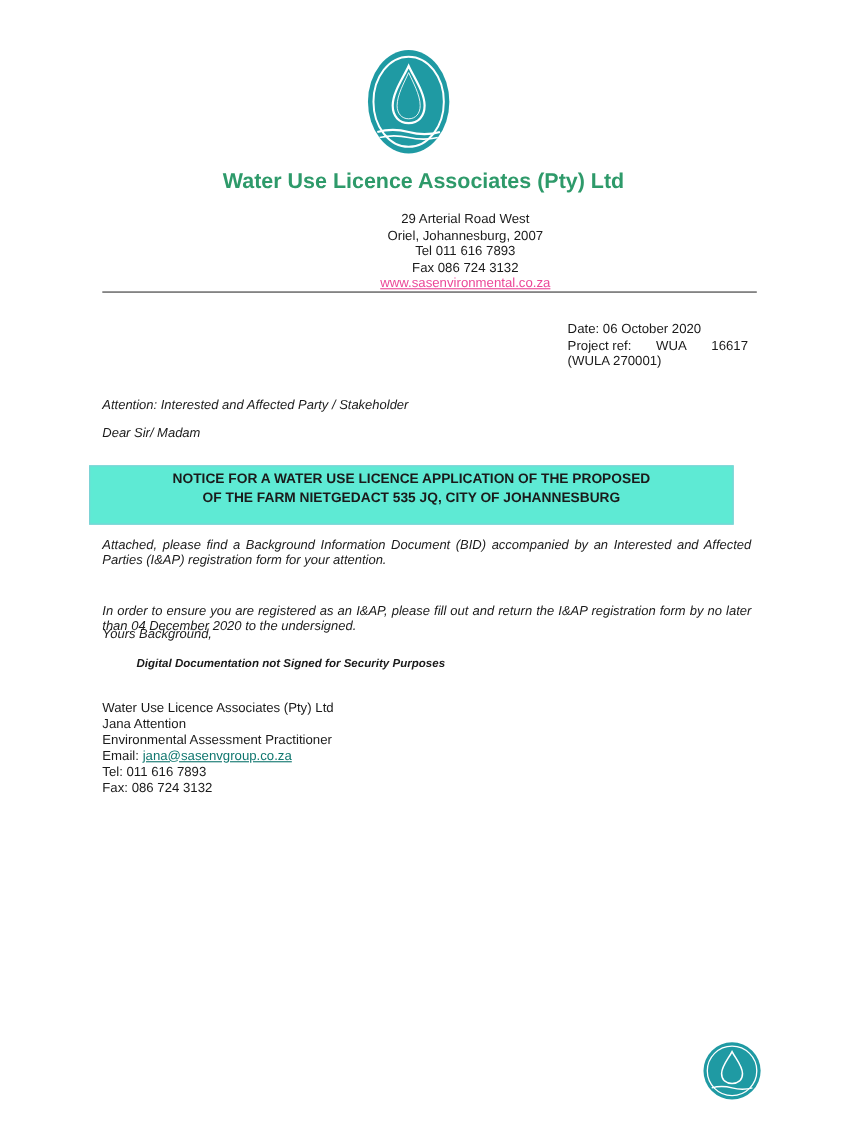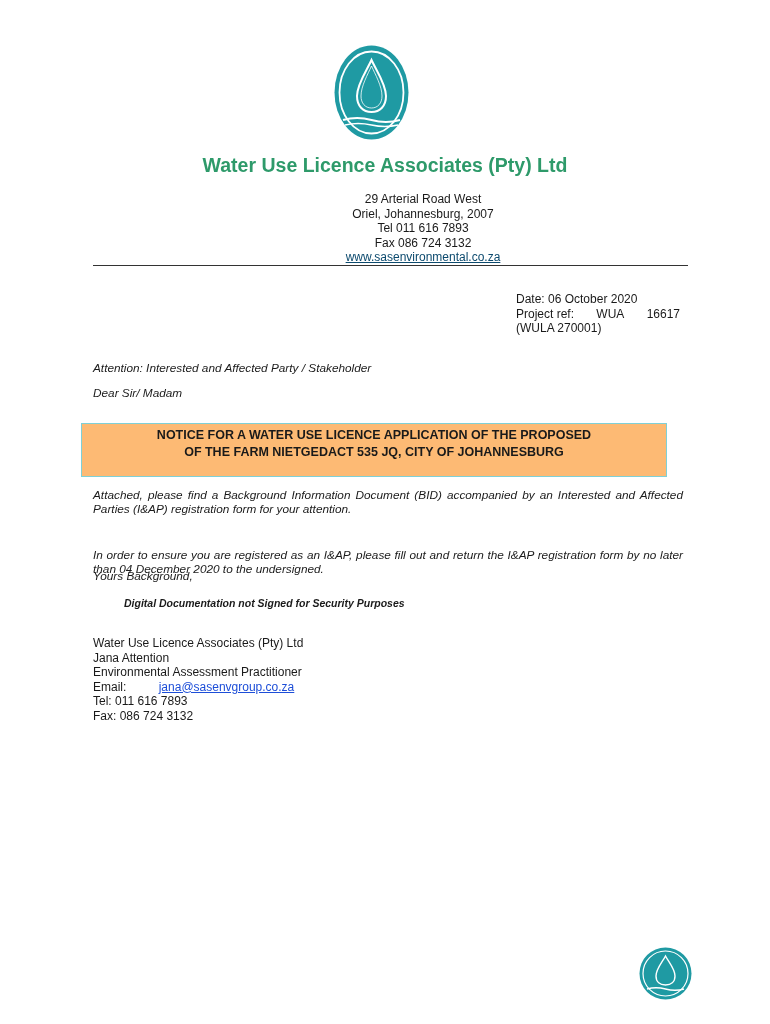--- a/index.html
+++ b/index.html
@@ -3,30 +3,30 @@
 <meta charset="utf-8">
 <style>
   html, body { margin:0; padding:0; background:#ffffff; }
   body { width:770px; height:1024px; position:relative; overflow:hidden;
          font-family:"Liberation Sans", sans-serif; color:#1a1a1a; }
   .abs { position:absolute; }
   .logo-big { left:333px; top:44px; width:77px; height:97px; }
   .logo-small { left:639px; top:947px; width:53px; height:53px; }
   .company { left:0; width:770px; top:154px; text-align:center; font-size:19.5px; font-weight:bold; color:#2e9a6a; }
   .addr { left:0; width:770px; top:192px; text-align:center; font-size:12px; line-height:14.5px;padding-left:38px; }
-  .addr a { color:#0c4a6e; text-decoration:underline; }
+  .addr a { color:#ec4899; text-decoration:underline; }
   .rule { left:93px; width:595px; top:265px; height:0; border-top:1.5px solid #333; }
   .dateblock { left:516px; top:292px; width:164px; font-size:12px; line-height:14.5px; }
   .dateblock .just { display:flex; justify-content:space-between; }
   .para { left:93px; width:590px; font-size:11.8px; line-height:14px; text-align:justify;font-style:italic; }
-  .notice { left:81px; top:423px; width:586px; height:54px; background:#fdba74; border:1.5px solid #7fd0d6;
+  .notice { left:81px; top:423px; width:586px; height:54px; background:#5eead4; border:1.5px solid #7fd0d6;
             font-weight:bold; font-size:12.5px; line-height:16.5px; text-align:center; padding-top:3px; box-sizing:border-box; }
   .bolditalic { font-weight:bold; font-style:italic; font-size:10.5px;margin-left:31px; }
   .sig { left:93px; top:636px; font-size:12px; line-height:14.5px; }
-  .sig a { color:#1d4ed8; text-decoration:underline;margin-left:29px; }
+  .sig a { color:#0f766e; text-decoration:underline; }
 </style>
 </head>
 <body>
 
 <div class="abs logo-big">
   <svg width="77" height="97" viewBox="0 0 77 97">
     <ellipse cx="38.5" cy="48.5" rx="38" ry="48" fill="#ffffff"></ellipse>
     <ellipse cx="38.5" cy="48.5" rx="37" ry="47" fill="#1f9aa3"></ellipse>
     <ellipse cx="38.5" cy="48.5" rx="32" ry="41" fill="none" stroke="#ffffff" stroke-width="1.8"></ellipse>
     <path d="M38.5 16 C34 26 24 40 24 52 C24 62 30 68 38.5 68 C47 68 53 62 53 52 C53 40 43 26 38.5 16 Z" fill="none" stroke="#ffffff" stroke-width="2"></path>

